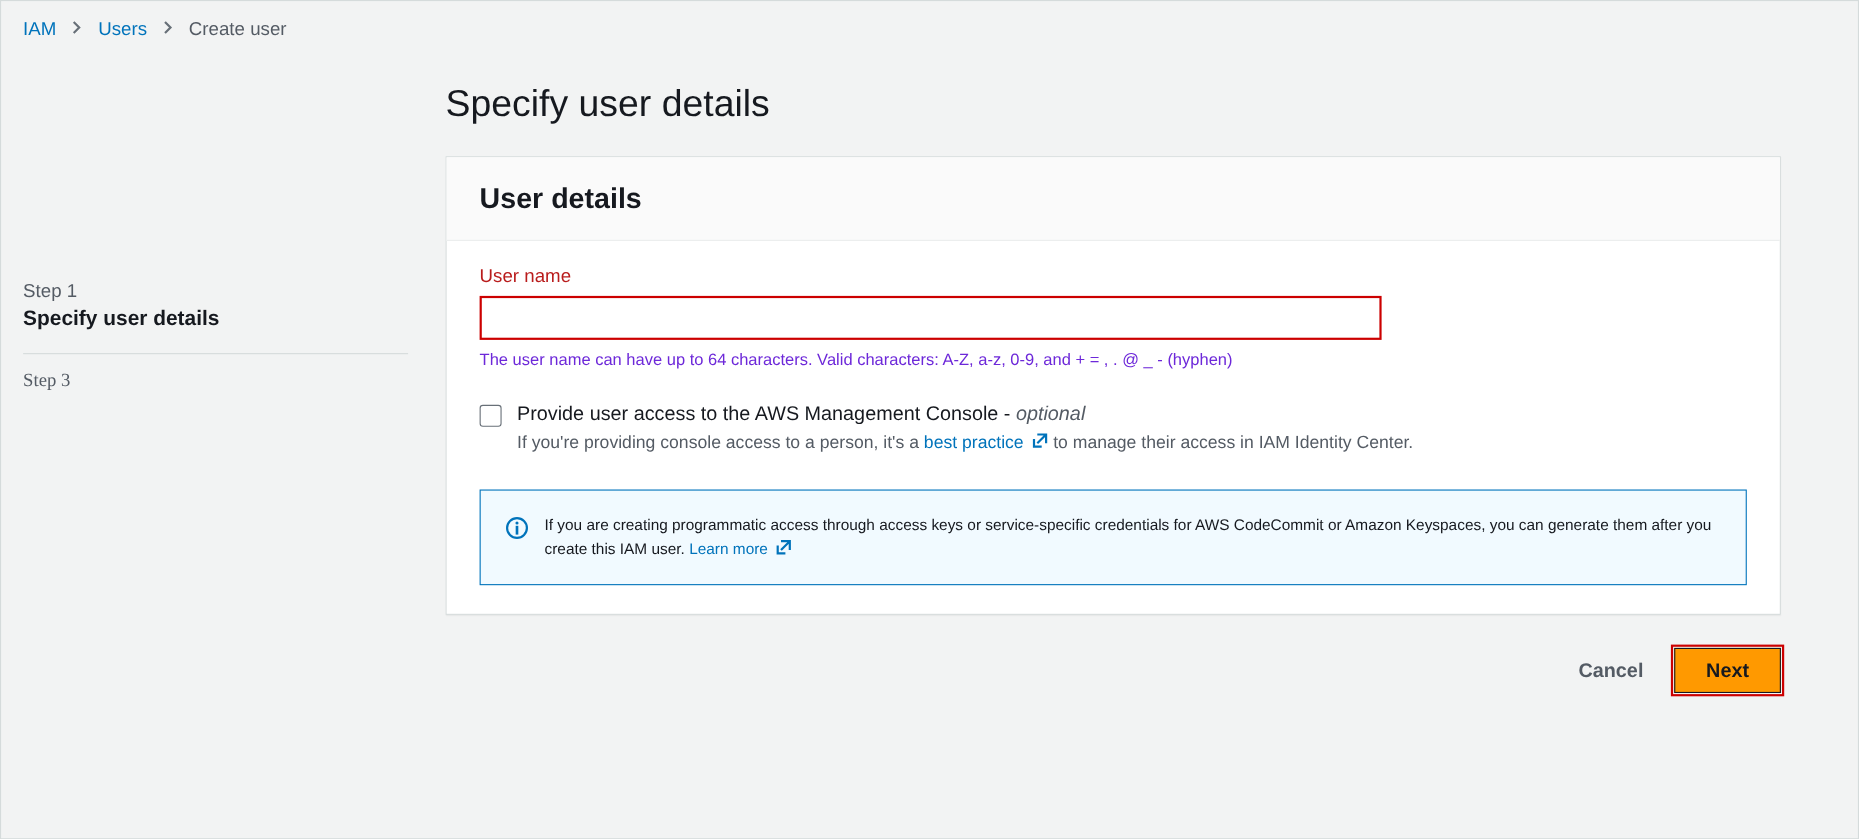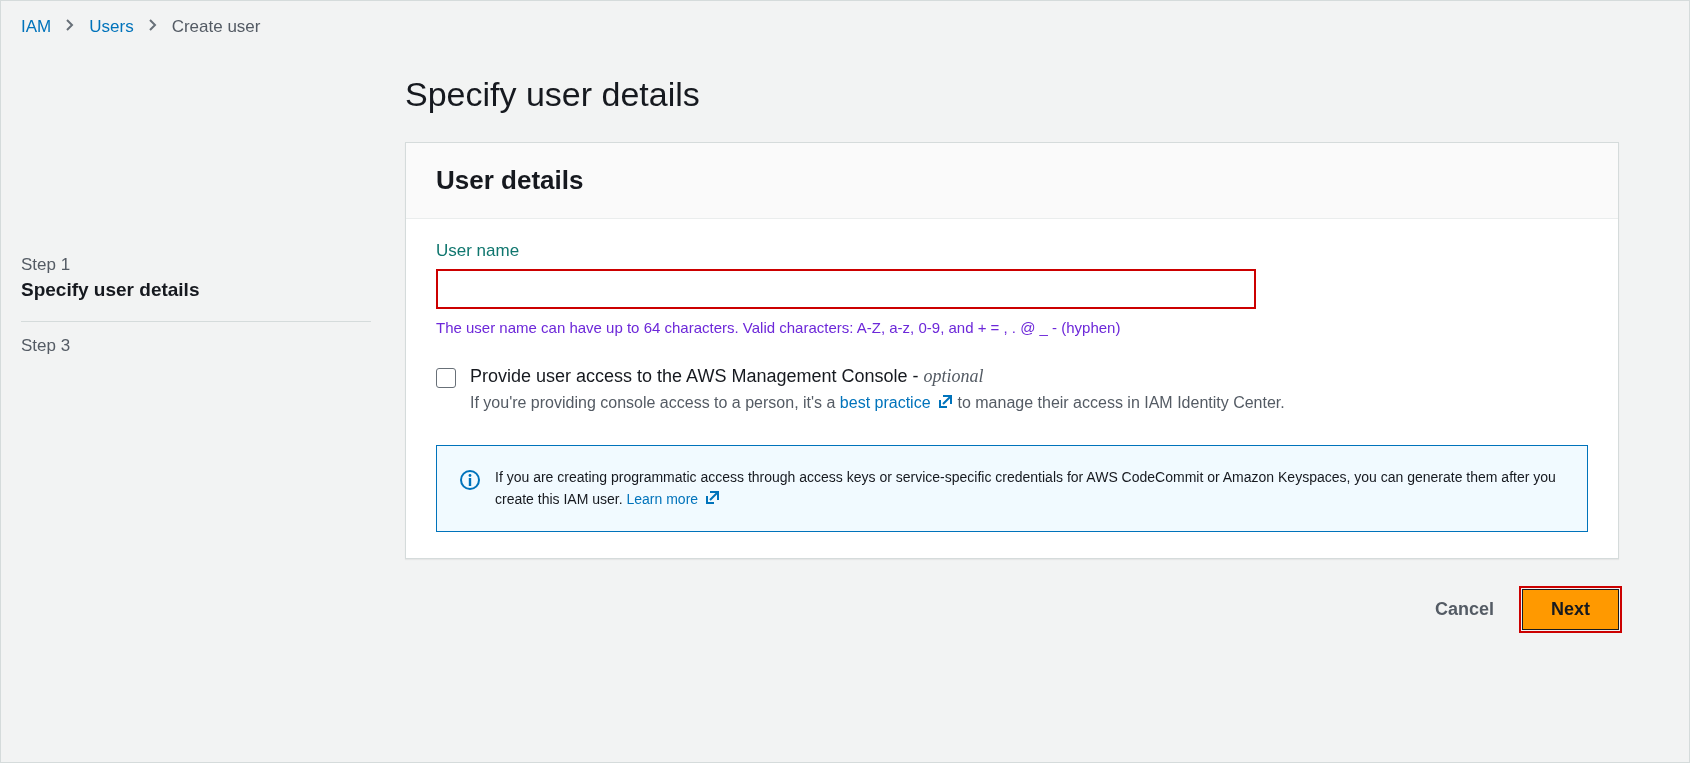--- a/index.html
+++ b/index.html
@@ -33,21 +33,21 @@
     align-items: center;
   }
   .steps {
     width: 390px;
     padding: 14px 20px 0 20px;
   }
   .step {
     padding: 14px 0 20px 0;
     border-bottom: 1px solid #d5dbdb;
   }
-  .step:last-child { border-bottom: none; }
+  .step:last-child { border-bottom: none; font-family: Liberation Serif, serif; }
   .step-num { font-size: 17px; color: #545b64; margin-bottom: 4px; }
   .step-title { font-size: 19px; color: #545b64; }
   .step.active .step-title { color: #16191f; font-weight: 700; }
   .main {
     flex: 1;
     padding: 0 70px 0 14px;
   }
   .page-title {
     font-size: 34px;
     font-weight: 400;
@@ -59,21 +59,21 @@
     border: 1px solid #d5dbdb;
     box-shadow: 0 1px 1px rgba(0,0,0,0.05);
   }
   .panel-header {
     padding: 22px 30px;
     border-bottom: 1px solid #eaeded;
     background: #fafafa;
   }
   .panel-header h2 { font-size: 26px; font-weight: 700; }
   .panel-body { padding: 22px 30px 26px 30px; }
-  .field-label { font-size: 17px; color: #0f766e; margin-bottom: 8px; display: block; }
+  .field-label { font-size: 17px; color: #b91c1c; margin-bottom: 8px; display: block; }
   .text-input {
     width: 820px;
     height: 40px;
     border: 2px solid #c00;
     padding: 0 10px;
     font-size: 15px;
     outline: none;
     background: #fff;
   }
   .hint {
@@ -89,21 +89,21 @@
   .check-box {
     width: 20px;
     height: 20px;
     border: 1px solid #687078;
     border-radius: 3px;
     flex-shrink: 0;
     margin-top: 2px;
     cursor: pointer;
   }
   .check-content { font-size: 18px; color: #16191f; }
-  .check-content .opt { font-style: italic; color: #545b64; font-family: Liberation Serif, serif; }
+  .check-content .opt { font-style: italic; color: #545b64; }
   .check-desc { font-size: 16px; color: #545b64; margin-top: 4px; line-height: 1.5; }
   .inline-link { color: #0073bb; text-decoration: none; cursor: pointer; }
   .ext-icon {
     display: inline-block;
     width: 16px;
     height: 16px;
     vertical-align: -2px;
     margin-left: 2px;
   }
   .info-box {

